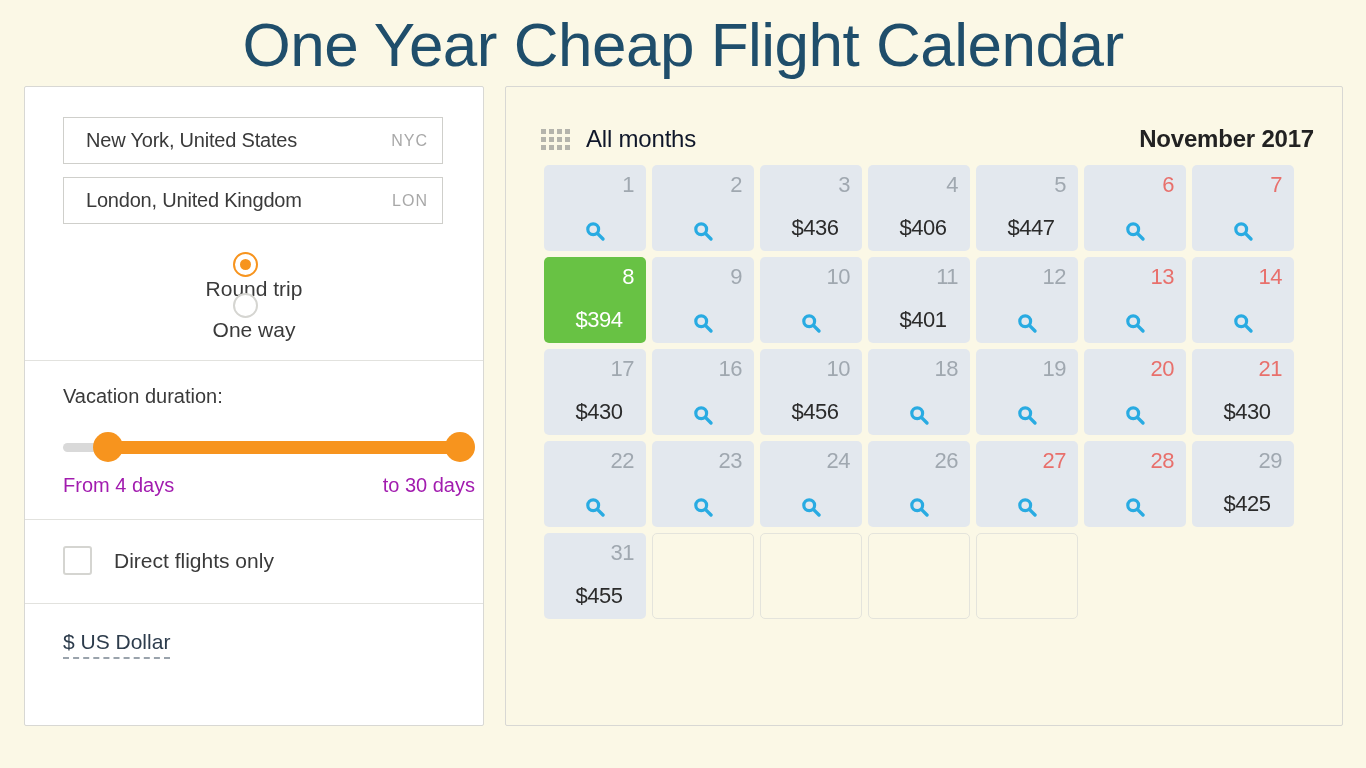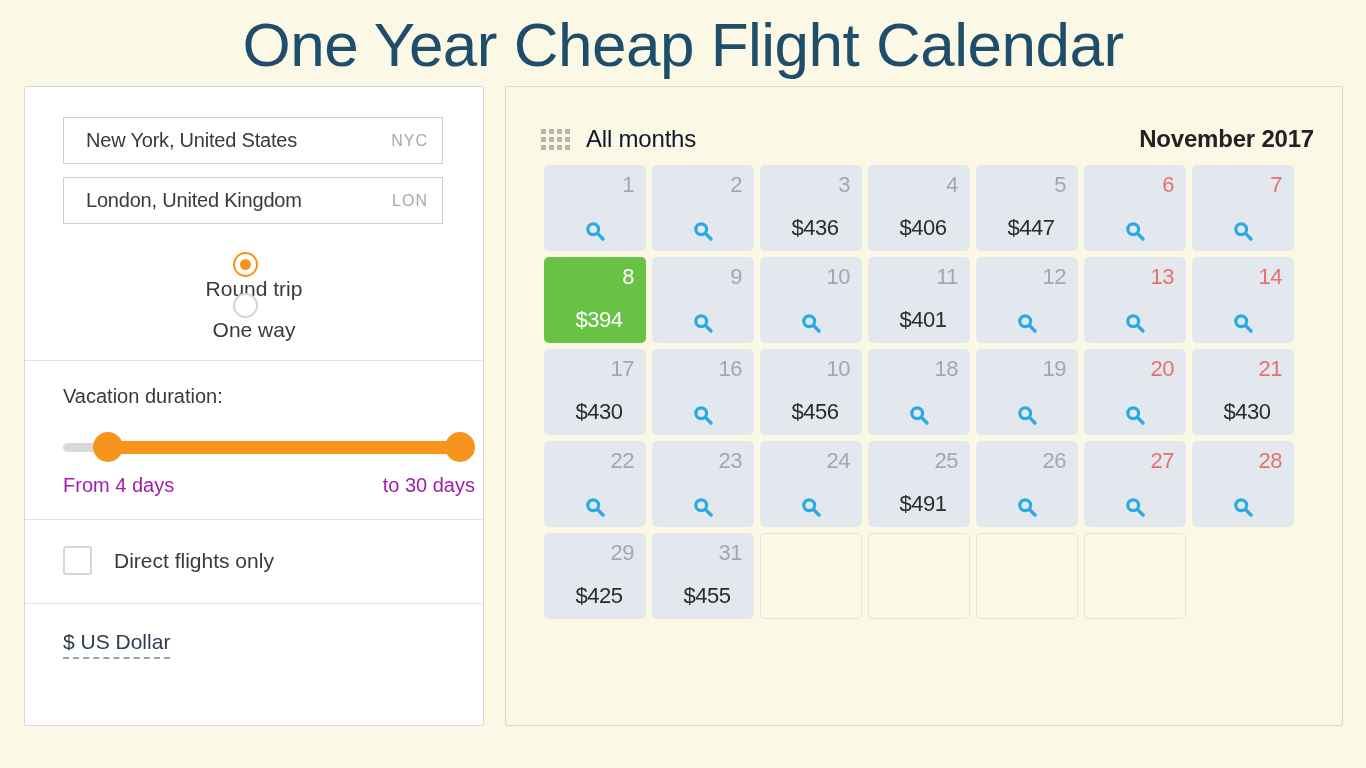--- a/index.html
+++ b/index.html
@@ -499,24 +499,20 @@
             </svg></span>
         </div>
         <div class="day-cell">
           <span class="day-num">24</span>
           <span class="day-search"><svg width="22" height="22" viewBox="0 0 22 22" aria-hidden="true">
               <circle cx="9.2" cy="9.2" r="5.4" fill="none" stroke="#29abe2" stroke-width="3.2"></circle>
               <line x1="13.4" y1="13.4" x2="19" y2="19" stroke="#29abe2" stroke-width="3.4" stroke-linecap="round"></line>
             </svg></span>
         </div>
         <div class="day-cell">
-          <span class="day-num">25</span>
-          <span class="day-price">$491</span>
-        </div>
-        <div class="day-cell">
           <span class="day-num">26</span>
           <span class="day-search"><svg width="22" height="22" viewBox="0 0 22 22" aria-hidden="true">
               <circle cx="9.2" cy="9.2" r="5.4" fill="none" stroke="#29abe2" stroke-width="3.2"></circle>
               <line x1="13.4" y1="13.4" x2="19" y2="19" stroke="#29abe2" stroke-width="3.4" stroke-linecap="round"></line>
             </svg></span>
         </div>
         <div class="day-cell weekend">
           <span class="day-num">27</span>
           <span class="day-search"><svg width="22" height="22" viewBox="0 0 22 22" aria-hidden="true">
               <circle cx="9.2" cy="9.2" r="5.4" fill="none" stroke="#29abe2" stroke-width="3.2"></circle>

